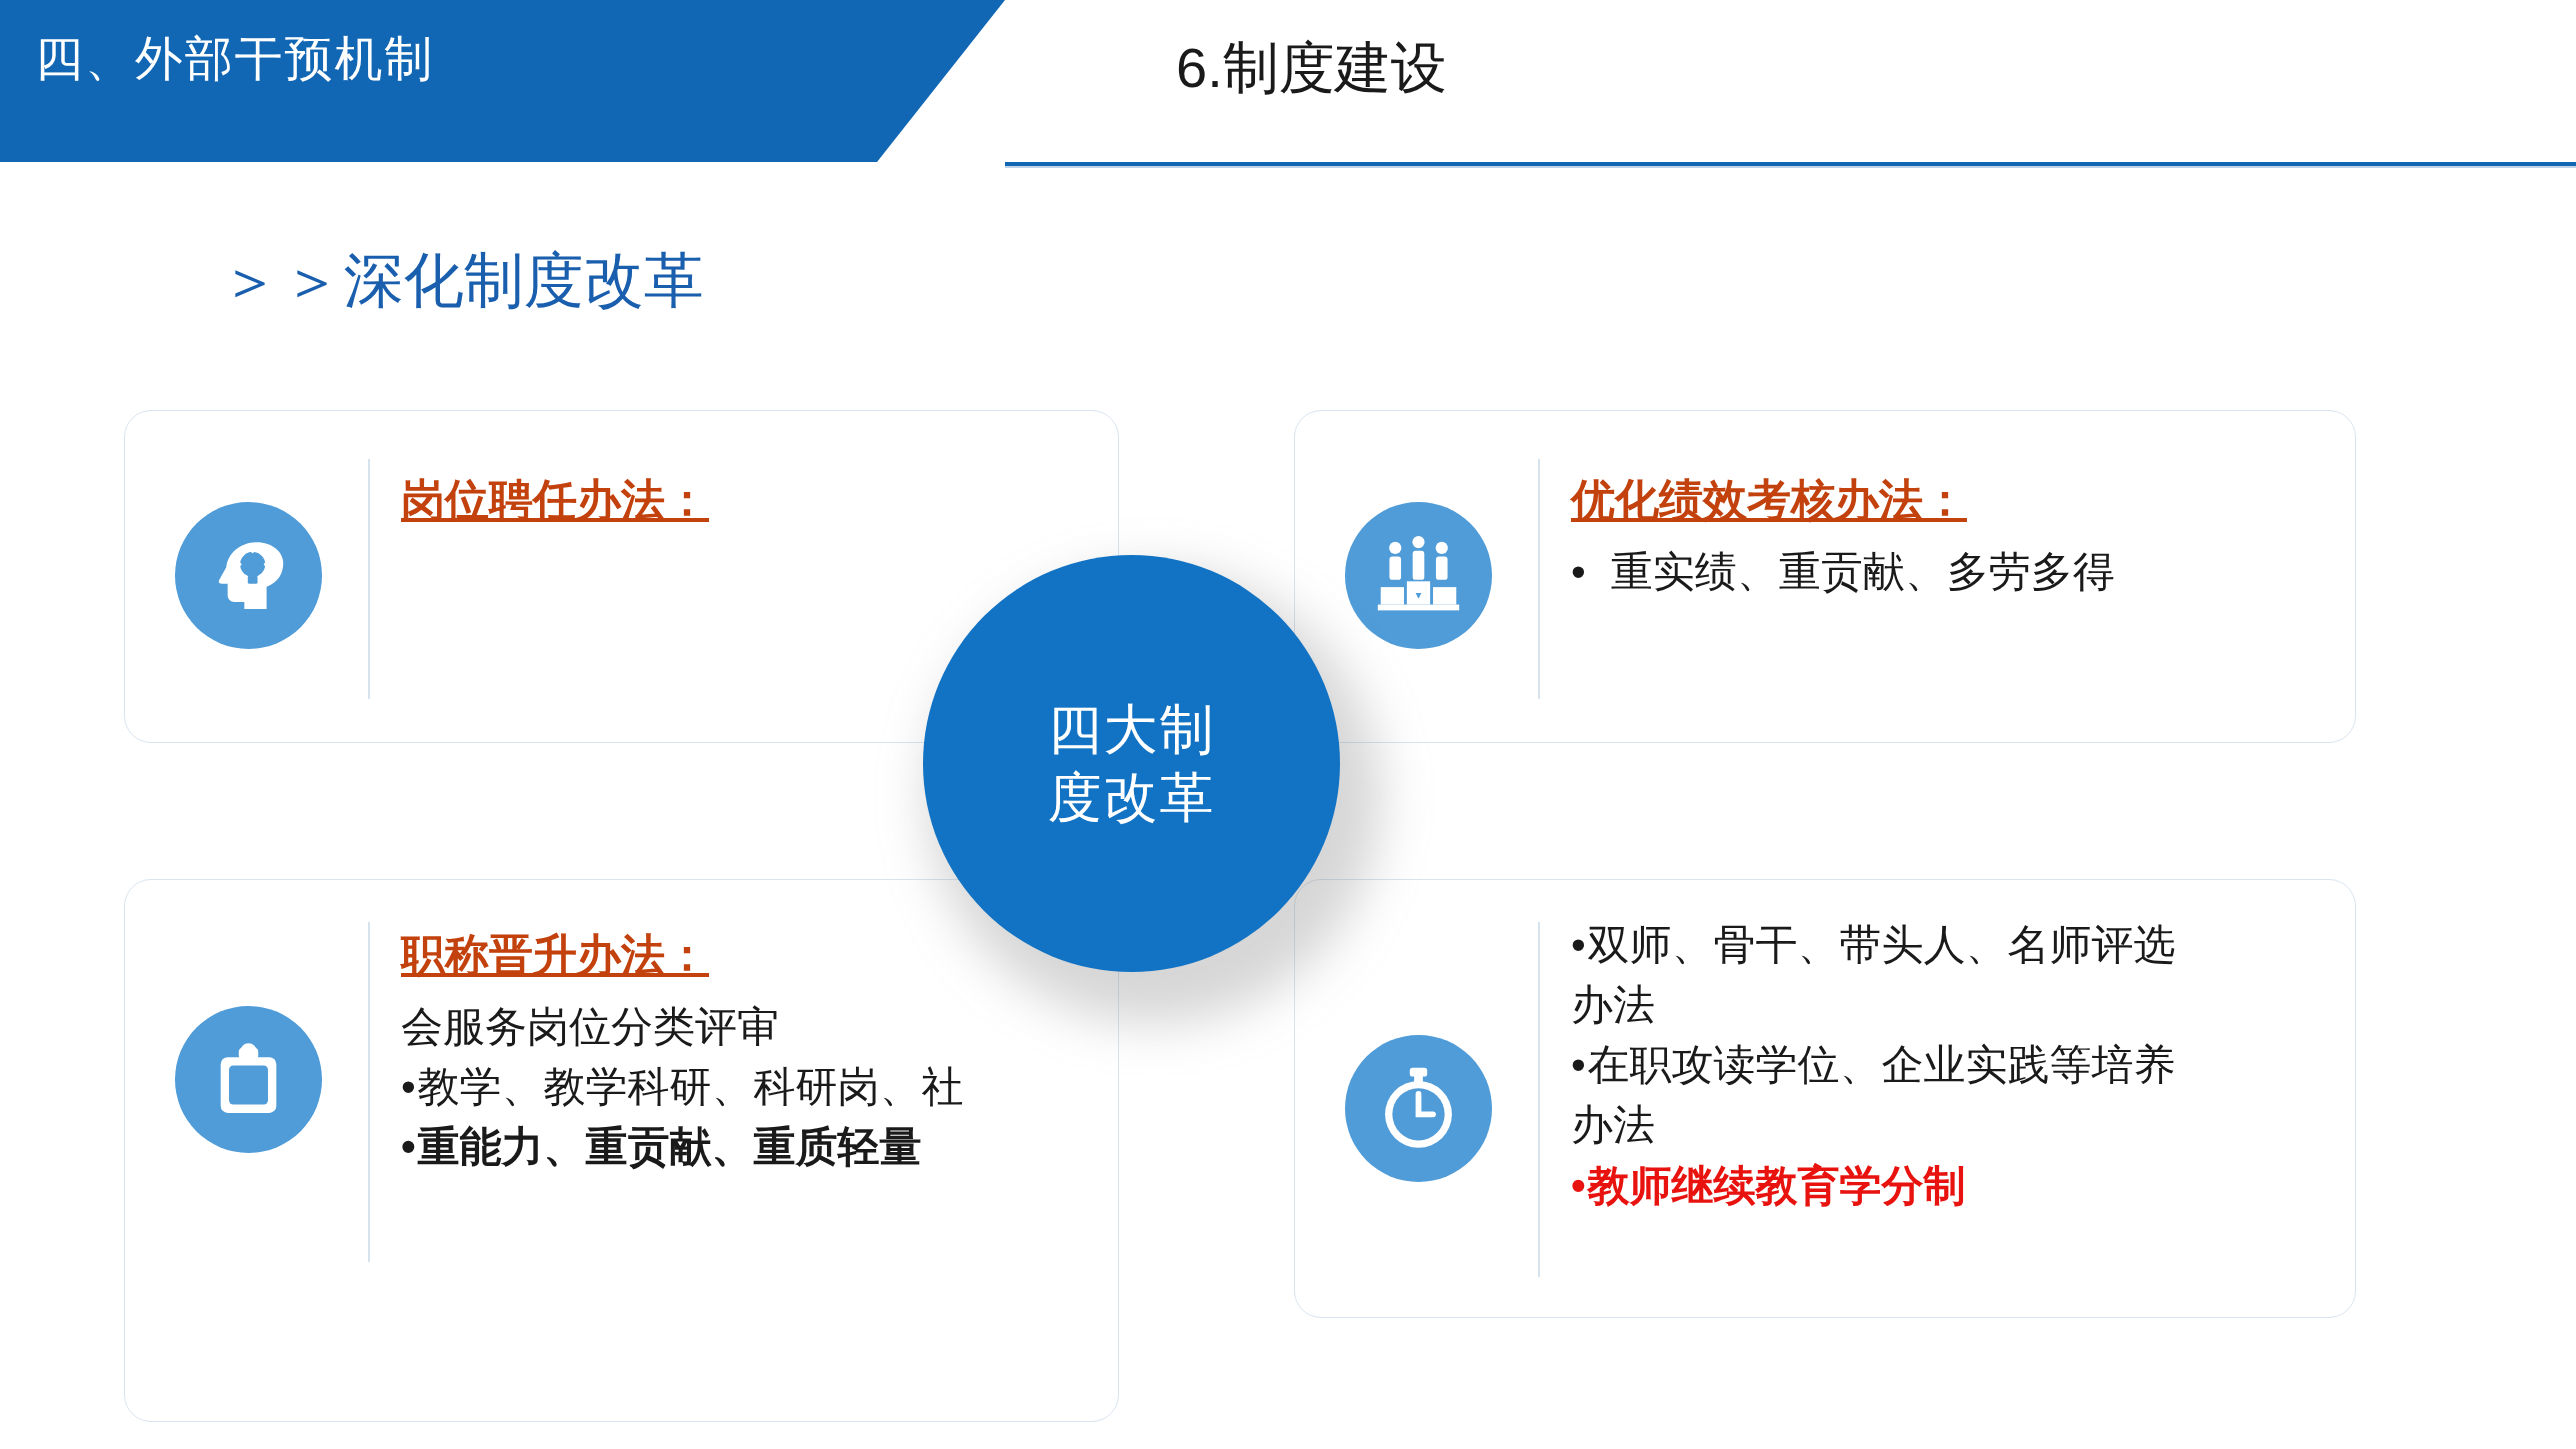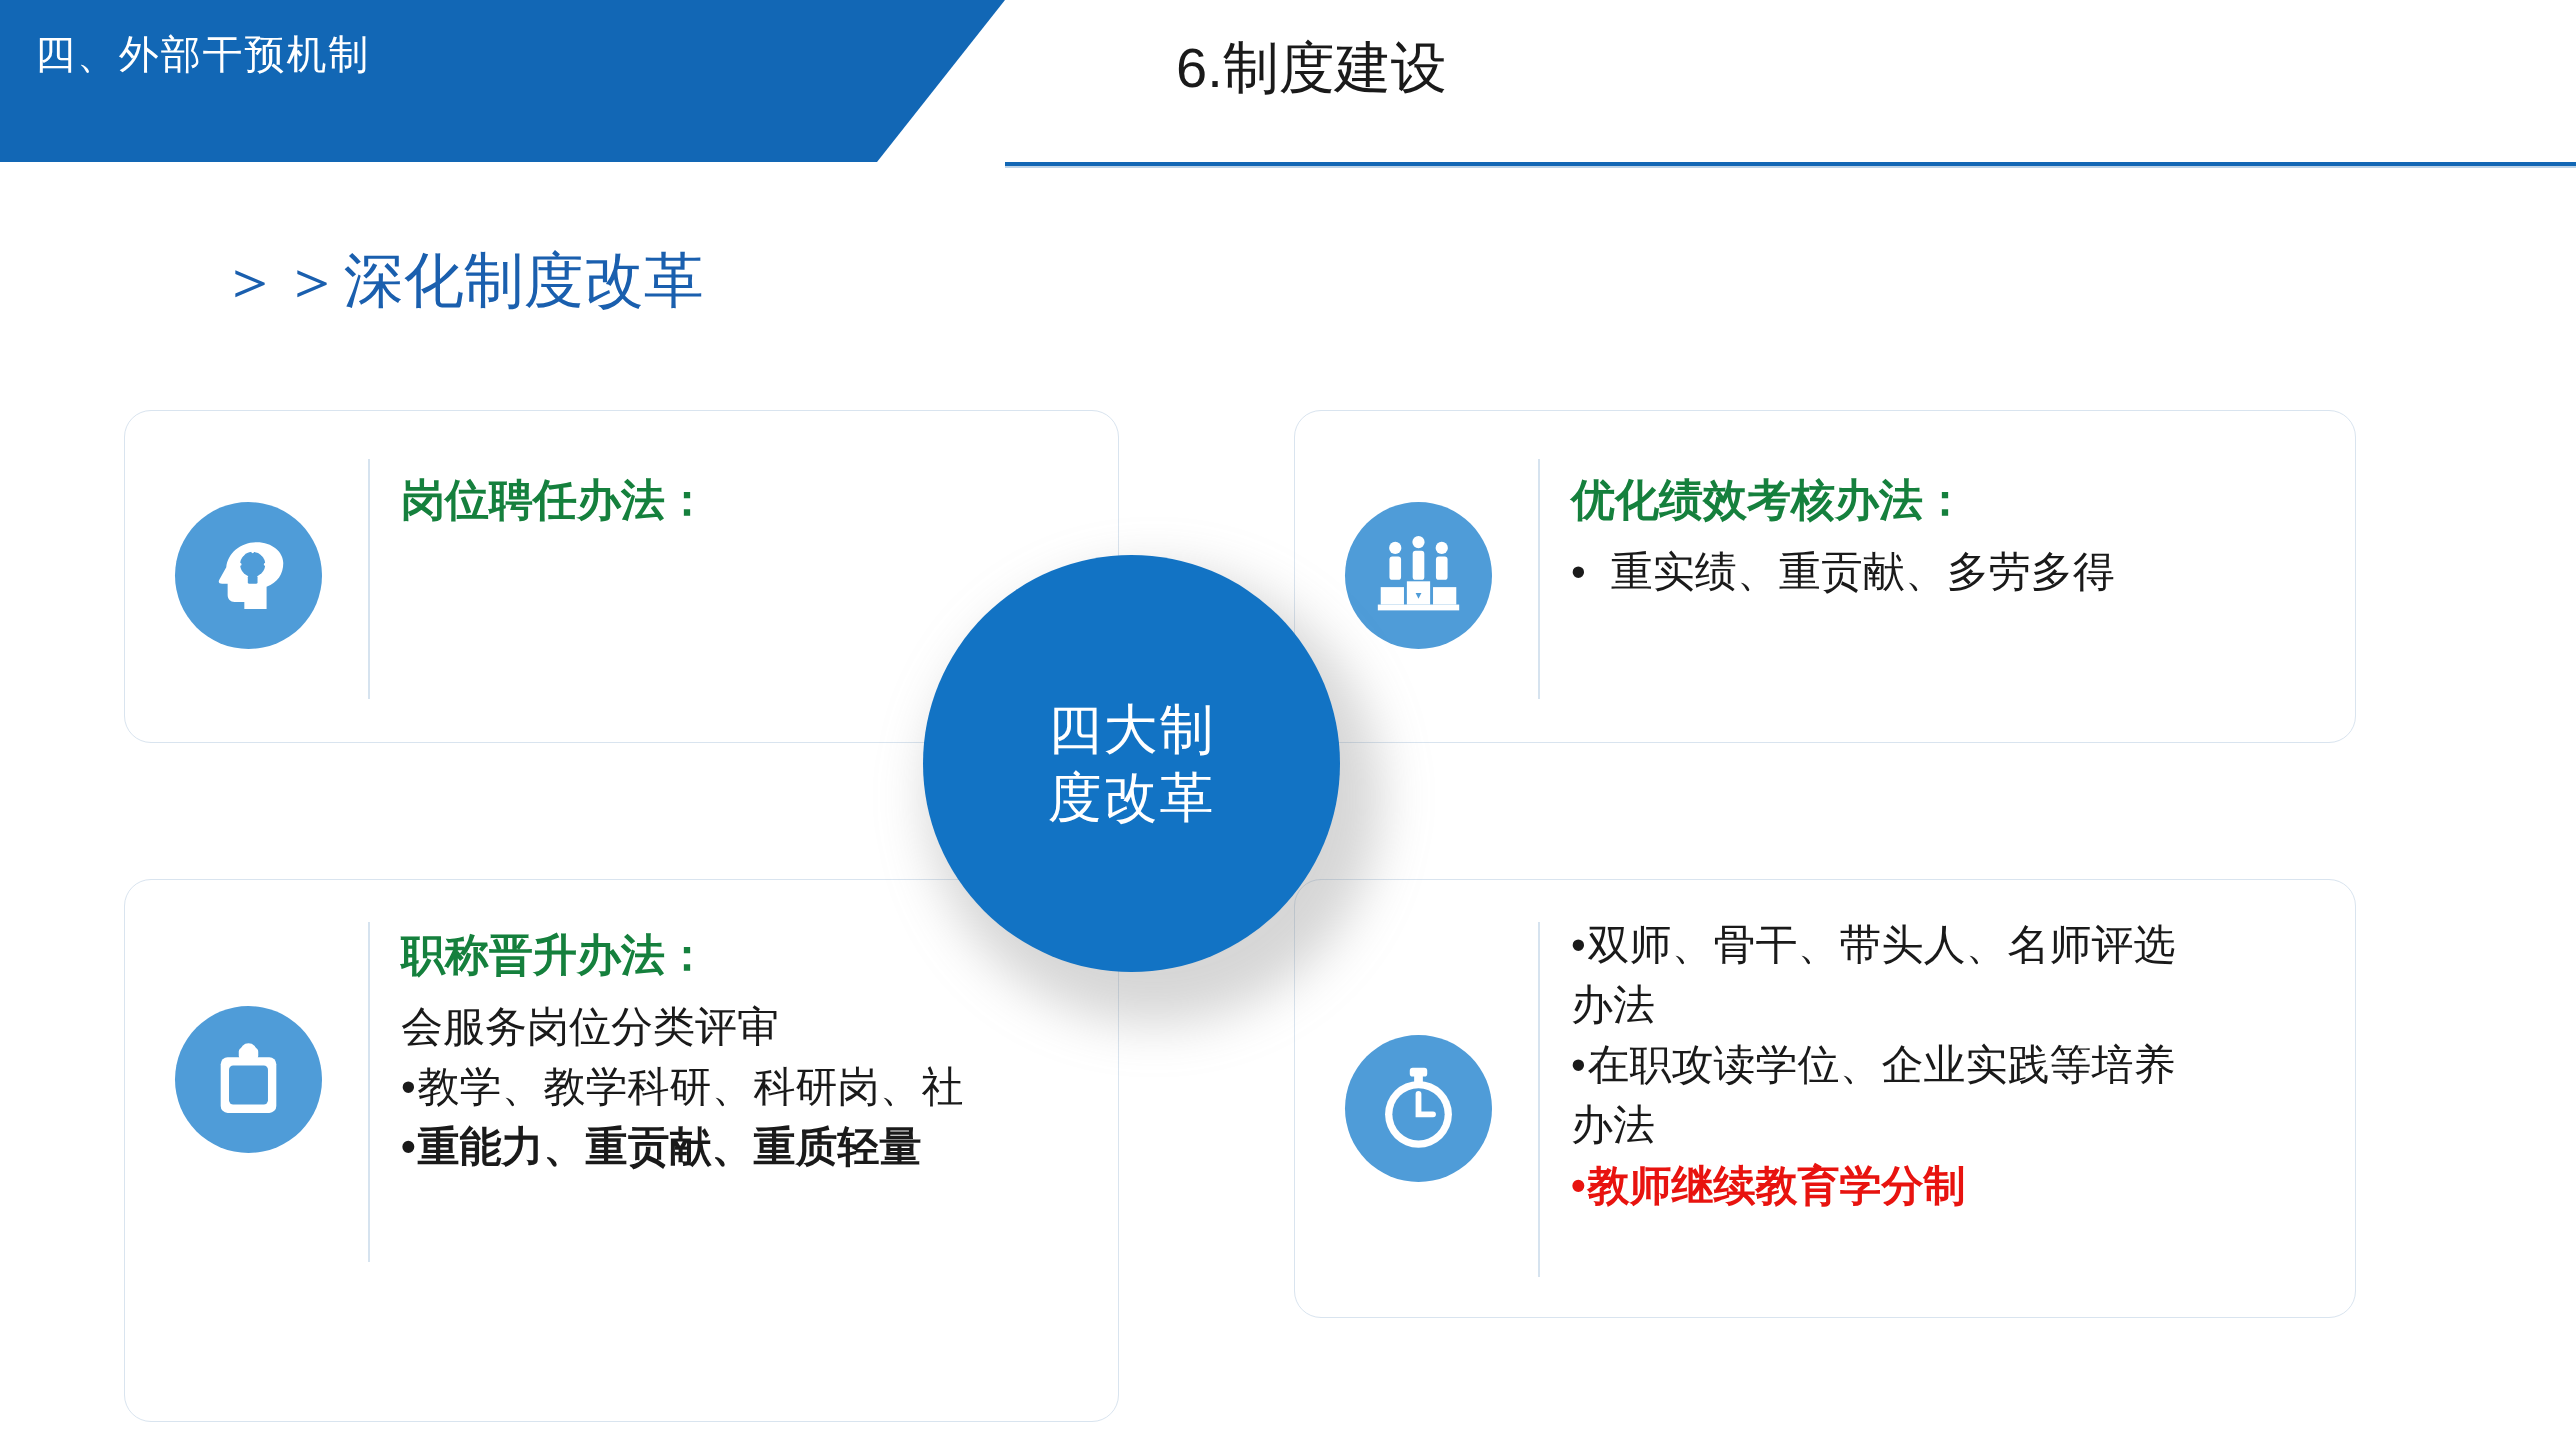--- a/index.html
+++ b/index.html
@@ -32,21 +32,21 @@
     width: 1005px;
     height: 162px;
     background: #1267b5;
     
     clip-path: polygon(0 0, 1005px 0, 877px 162px, 0 162px);
   }
   .header-title {
     position: absolute;
     top: 27px;
     left: 35px;
-    font-size: 40px;
+    font-size: 48px;
     letter-spacing: 1.9px;
     color: #ffffff;
     font-weight: 400;
     white-space: nowrap;
   }
   .header-subtitle {
     position: absolute;
     top: 31px;
     left: 1176px;
     font-size: 56px;
@@ -129,23 +129,24 @@
     right: 27px;
   }
   #card-top-left .card-body    { top: 60px; }
   #card-top-right .card-body   { top: 60px; }
   #card-bottom-left .card-body { top: 46px; }
   #card-bottom-right .card-body{ top: 37px; }
 
   .card-title {
     font-size: 44px;
     font-weight: bold;
-    color: #15803d;
+    color: #c2410c;
     margin: 0 0 13.5px 0;
     white-space: nowrap;
+    text-decoration: underline;
   }
   .bullet-line {
     font-size: 42px;
     line-height: 1.34;
     color: #1a1a1a;
     margin: 0 0 3.9px 0;
   }
   .bullet-line.bold {
     font-weight: bold;
   }

